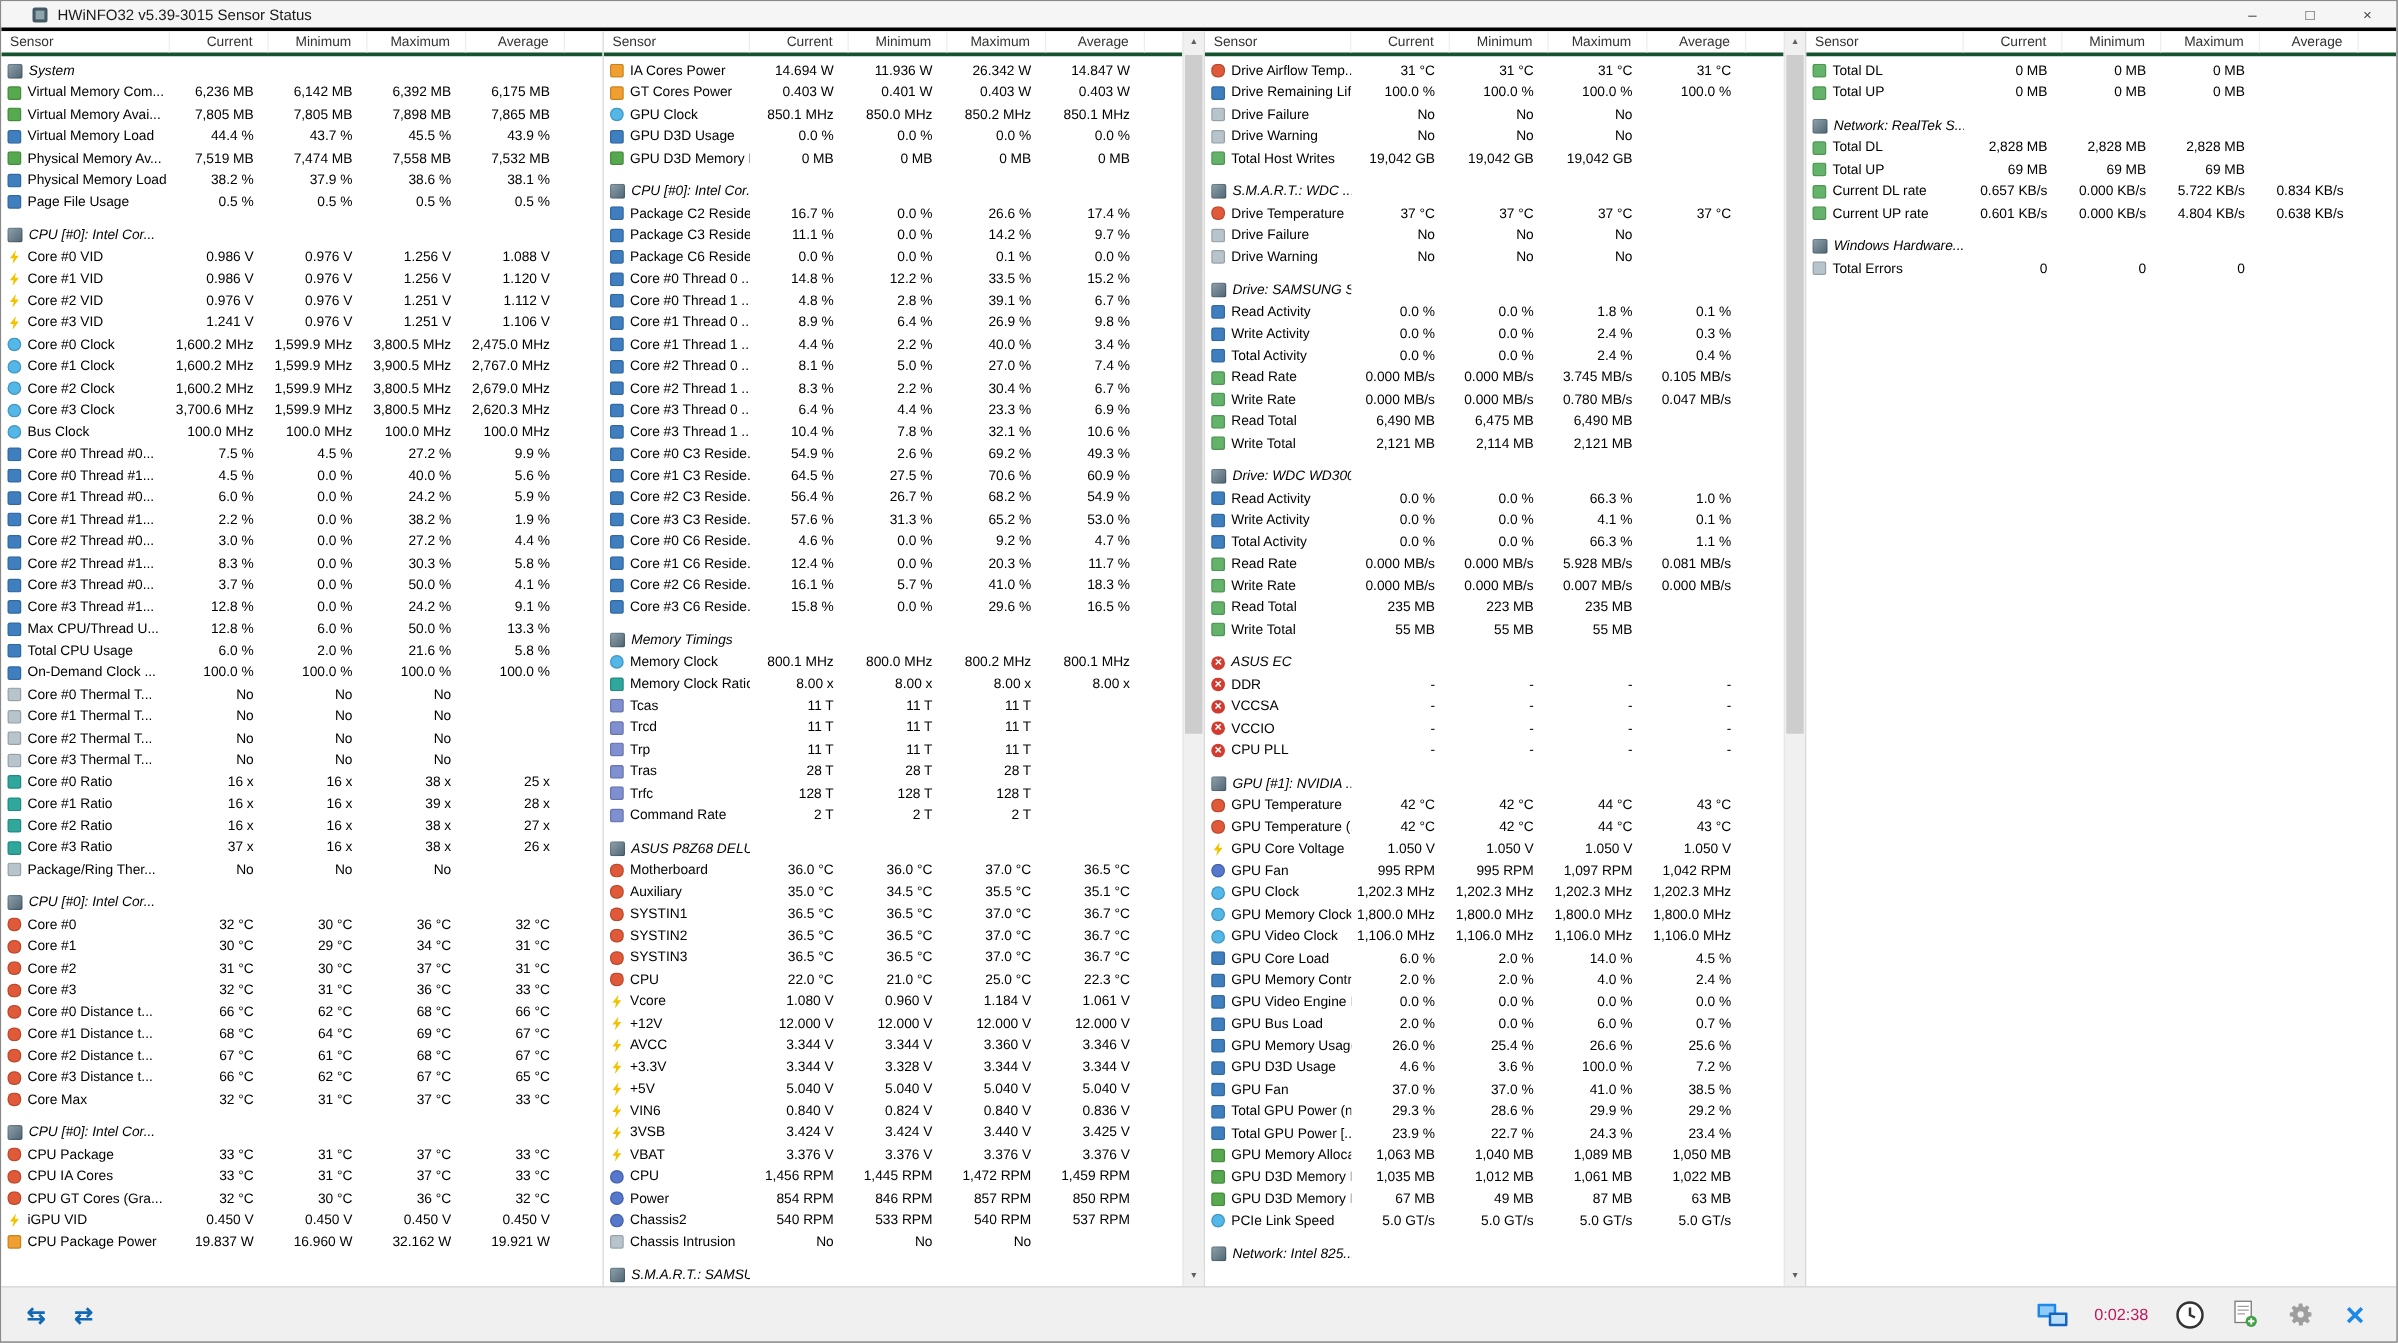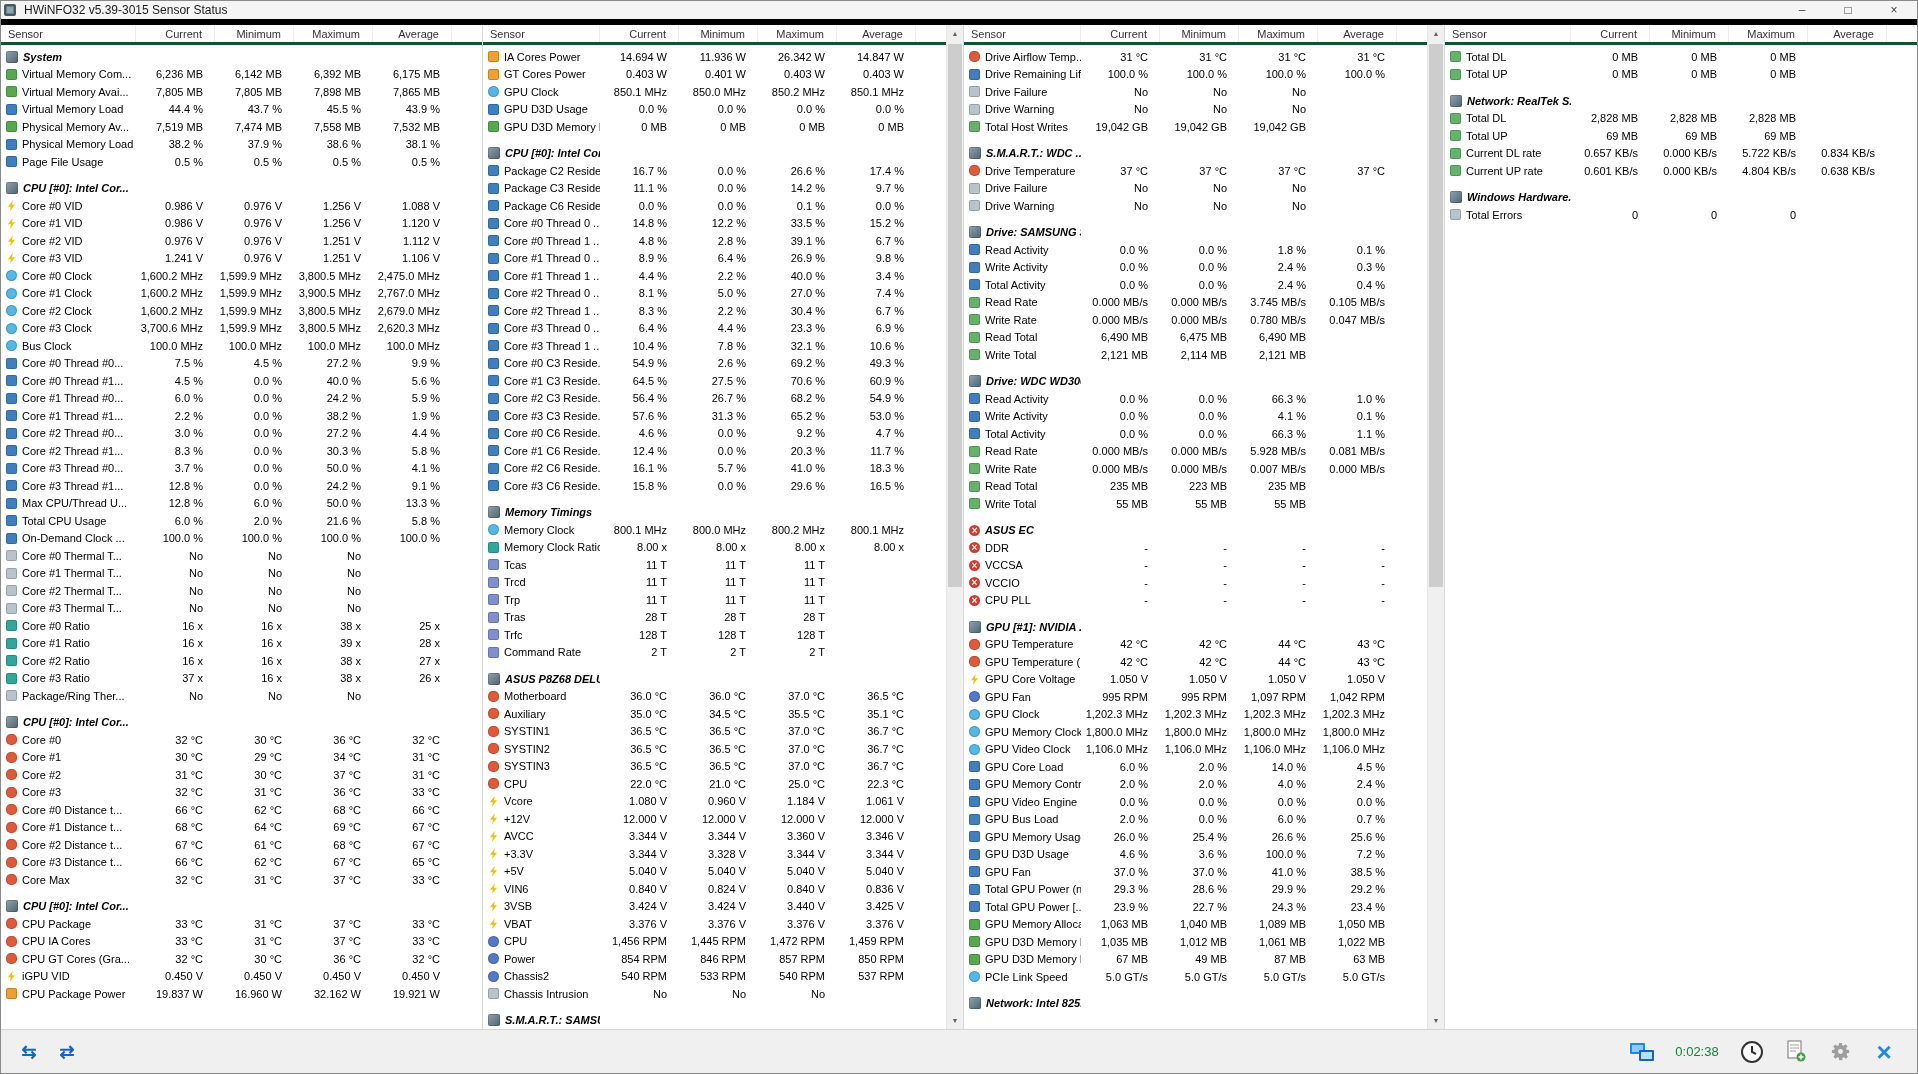--- a/index.html
+++ b/index.html
@@ -1,21 +1,21 @@
 <!DOCTYPE html>
 <html><head>
 <meta charset="utf-8">
 <style>
   *{box-sizing:border-box}
   html,body{margin:0;padding:0;background:#5a5a5a}
   .window{position:relative;width:1918px;height:1074px;background:#fff;border:1px solid #8a8a8a;
           font-family:"Liberation Sans",sans-serif;font-size:11px;color:#000;overflow:hidden}
 
   
-  .titlebar{height:24px;background:#f5f5f5;border-bottom:6px solid #000000;display:flex;align-items:center;padding-left:1px}
+  .titlebar{height:24px;background:#f5f5f5;border-bottom:3px solid #000000;display:flex;align-items:center;padding-left:23px}
   .titletext{margin-left:6px;font-size:12px;color:#1a1a1a;white-space:nowrap}
   .wctrls{margin-left:auto;display:flex;height:100%}
   .wbtn{width:46px;height:100%;display:flex;align-items:center;justify-content:center;color:#454545;font-size:12px;cursor:default}
 
   
   .main{position:absolute;top:24px;left:0;right:0;bottom:44px;display:flex;background:#fff}
   .panel{display:flex;flex-direction:column;overflow:hidden}
   .p1{flex:0 0 482px;border-right:1px solid #d9d9d9}
   .p2{flex:0 0 463px}
   .p3{flex:0 0 463px}
@@ -25,21 +25,21 @@
          border-bottom:3px solid #14532d;align-items:center}
   .phead div{height:100%;line-height:19px;text-align:right;padding-right:12px;border-right:1px solid #ededed;
              color:#333;white-space:nowrap;overflow:hidden}
   .phead div:first-child{text-align:left;padding-left:7px}
   .phead div:last-child{border-right:none}
 
   .rows{flex:1 1 auto;overflow:hidden;padding-top:3px}
   .srow{display:grid;grid-template-columns:1fr 79px 79px 79px 79px 30px;height:17.5px;align-items:center}
   .lab{display:flex;align-items:center;gap:5px;padding-left:5px;overflow:hidden;white-space:nowrap}
   .val{text-align:right;padding-right:12px;white-space:nowrap;overflow:hidden}
-  .sect{font-weight:bold;font-style:italic;margin-top:9px}
+  .sect{font-weight:normal;font-style:italic;margin-top:9px}
   .rows>.sect:first-child{margin-top:0}
 
   
   .ic{width:11px;height:11px;flex:0 0 auto;border-radius:2px;box-shadow:inset 0 0 0 1px rgba(0,0,0,.18)}
   .ic-mem{background:#56a94e}
   .ic-pct{background:#3f7fbf}
   .ic-volt{background:#f2c200;clip-path:polygon(62% 0,18% 58%,44% 58%,36% 100%,82% 40%,54% 40%);border-radius:0;box-shadow:none}
   .ic-clk{background:#53b7e8;border-radius:50%}
   .ic-tmp{background:#e05a3a;border-radius:45%}
   .ic-fan{background:#5577cc;border-radius:50%}
@@ -57,21 +57,21 @@
   .vscroll:last-of-type{border-right:1px solid #d9d9d9}
   .sbtn{height:17px;display:flex;align-items:center;justify-content:center;font-size:7px;color:#5f5f5f;background:#f0f0f0}
   .strack{flex:1;position:relative}
   .sthumb{position:absolute;left:1px;right:1px;top:2px;height:56%;background:#cdcdcd}
 
   
   .toolbar{position:absolute;left:0;right:0;bottom:0;height:44px;background:#f0f0f0;border-top:1px solid #d4d4d4;
            display:flex;align-items:center;padding:0 12px}
   .navbtn{width:32px;height:28px;display:flex;align-items:center;justify-content:center;font-size:18px;font-weight:bold;color:#1268b3;margin-right:6px}
   .tright{margin-left:auto;display:flex;align-items:center;gap:14px;padding-right:6px}
-  .timebox{font-size:13px;color:#15803d;min-width:52px;text-align:center}
+  .timebox{font-size:13px;color:#be185d;min-width:52px;text-align:center}
   .tico{display:flex;align-items:center;justify-content:center;width:30px;height:30px}
   .closex{font-size:26px;font-weight:bold;color:#1e88e5;line-height:1}
 </style>
 </head>
 <body>
 
 <div class="window">
 
   <div class="titlebar">
     <svg width="16" height="16" aria-hidden="true">

